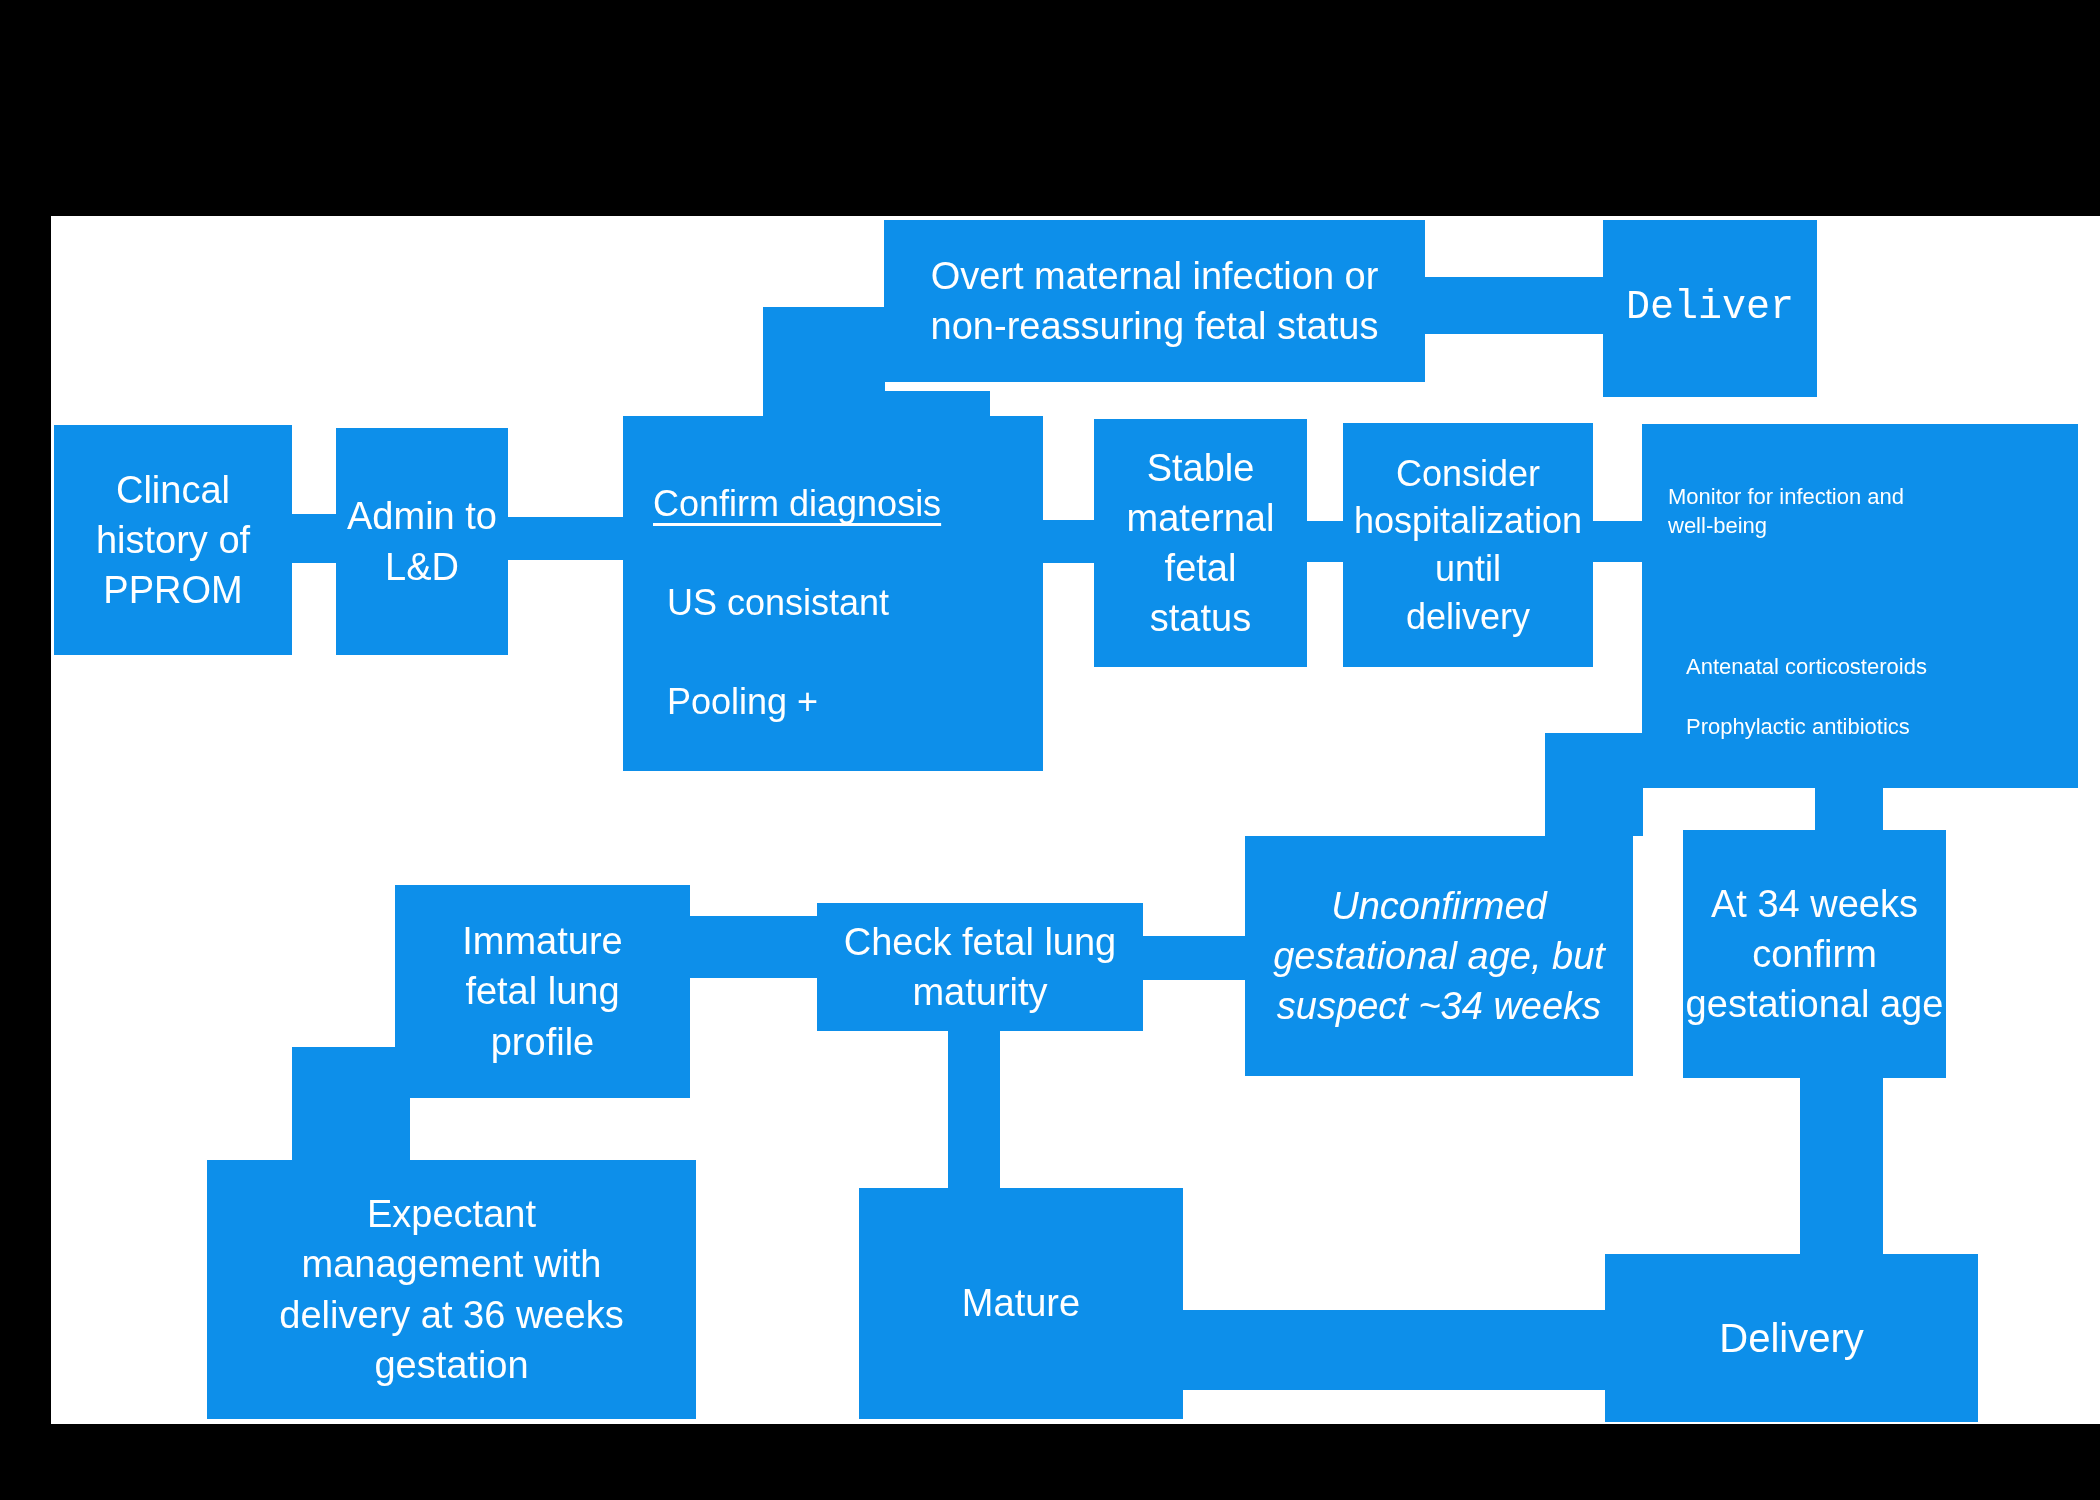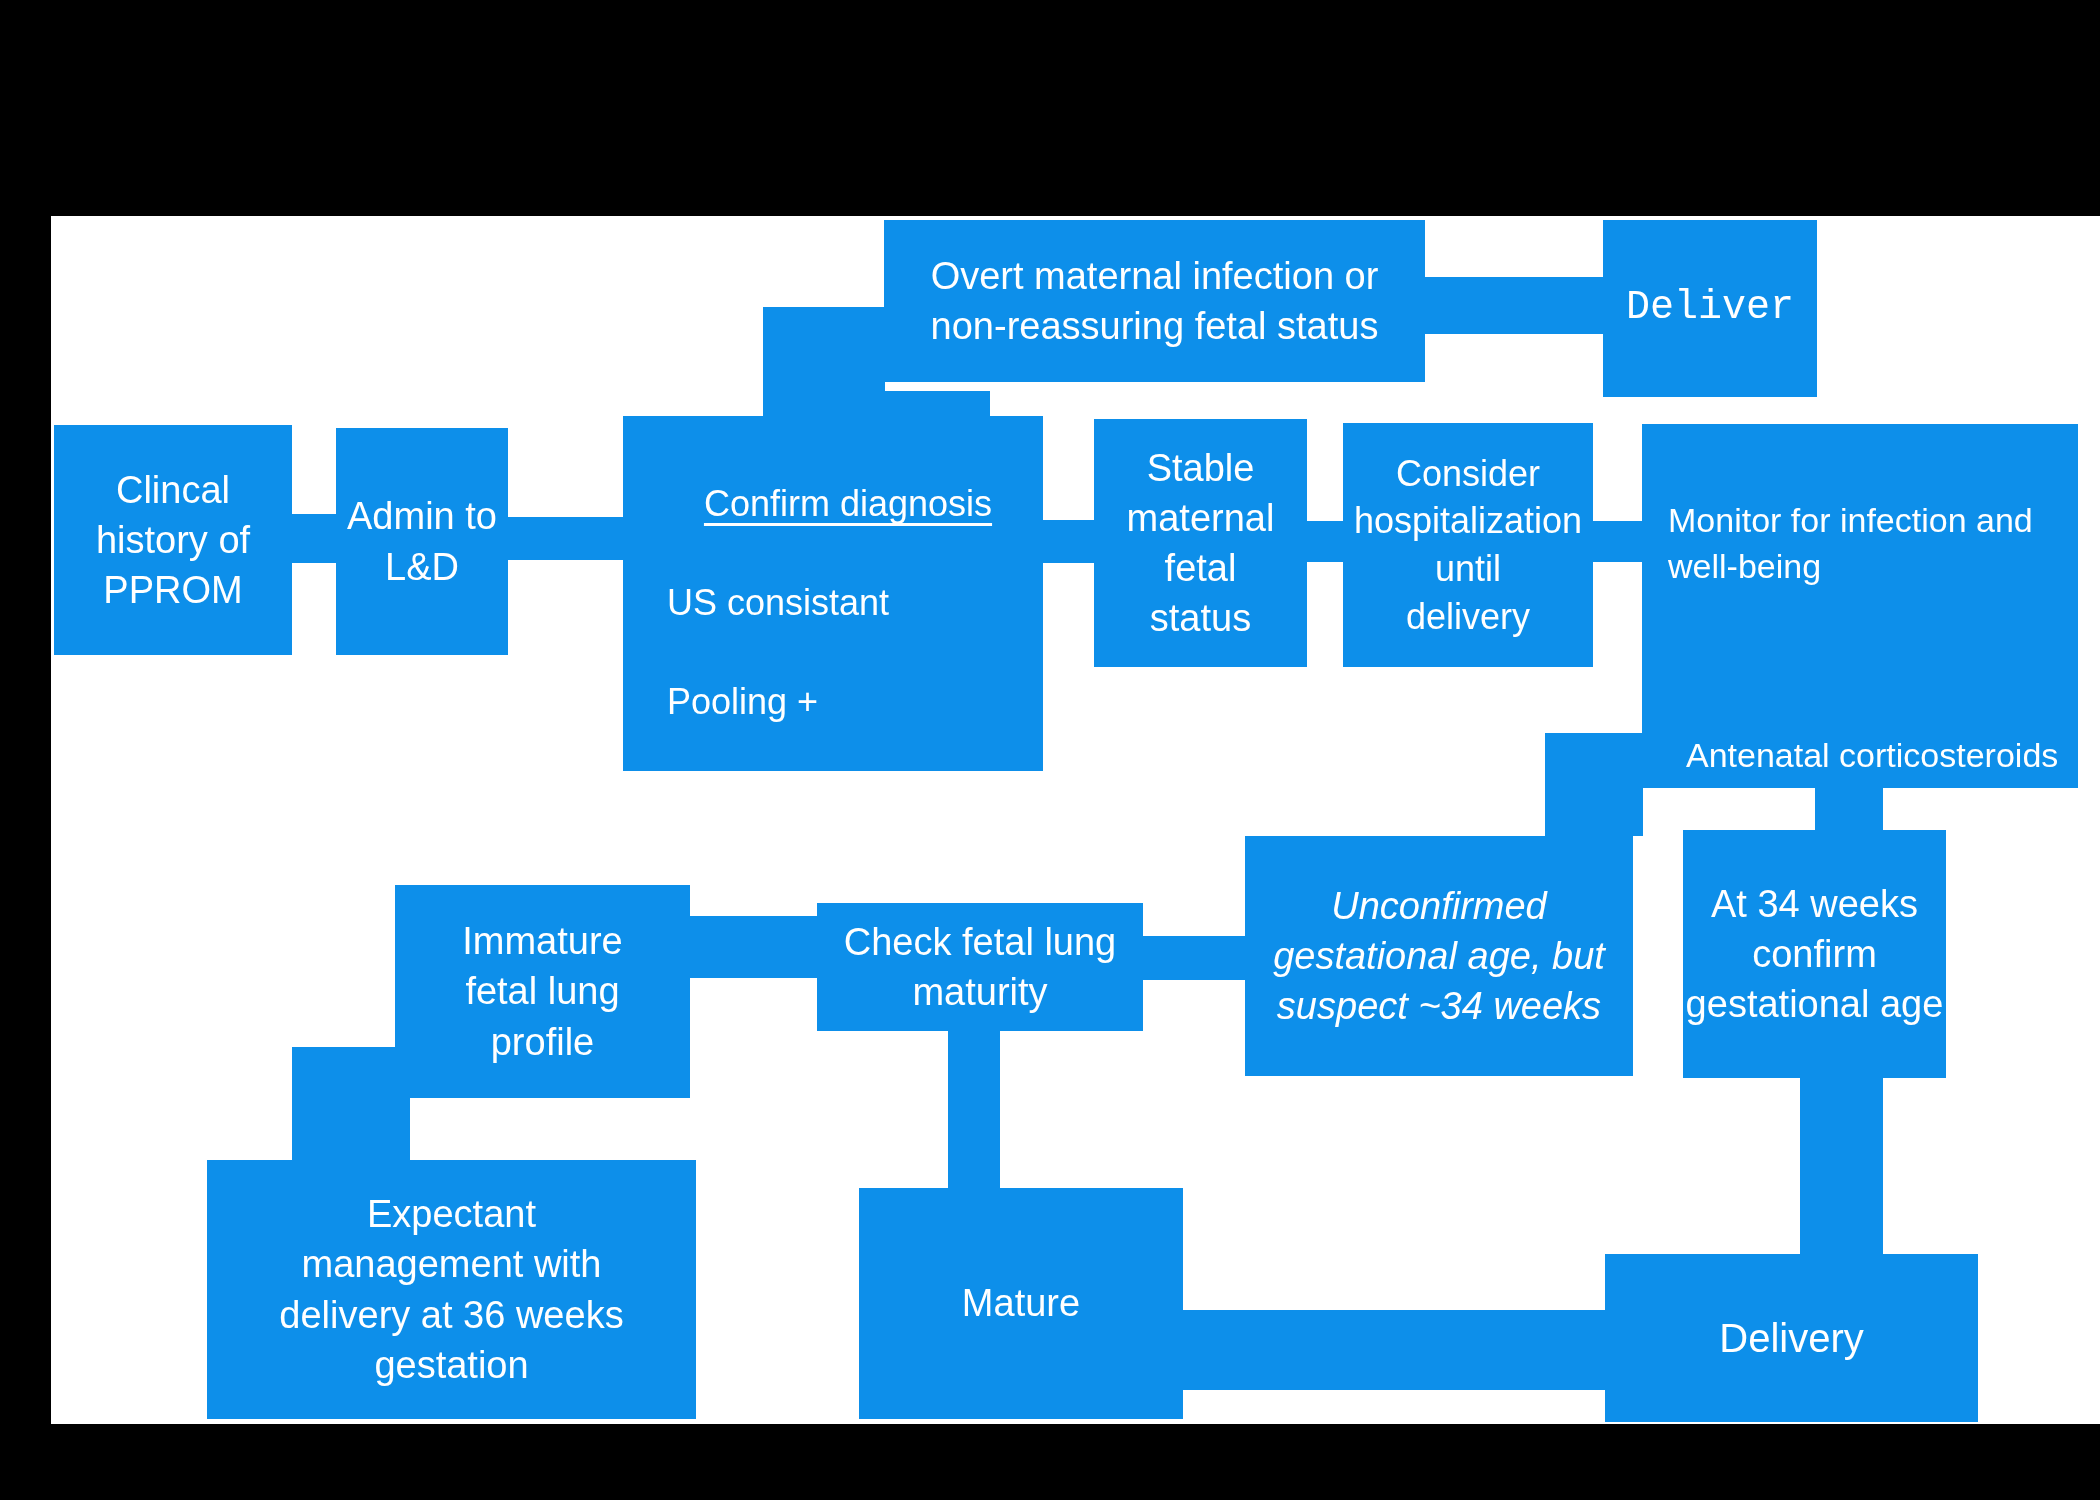--- a/index.html
+++ b/index.html
@@ -18,31 +18,31 @@
 
   
   .n-clinical  {left:54px;  top:425px;  width:238px; height:230px; font-size:38px;}
   .n-admit     {left:336px; top:428px;  width:172px; height:227px; font-size:38px;}
   .n-confirm   {left:623px; top:416px;  width:420px; height:355px; font-size:36px;
                 display:block;text-align:left;padding:14px 0 0 30px;box-sizing:border-box;line-height:1.37;}
   .n-overt     {left:884px; top:220px;  width:541px; height:162px; font-size:38px;}
   .n-deliver   {left:1603px;top:220px;  width:214px; height:177px; font-size:40px;font-family:Liberation Mono, monospace;}
   .n-stable    {left:1094px;top:419px;  width:213px; height:248px; font-size:38px;}
   .n-consider  {left:1343px;top:423px;  width:250px; height:244px; font-size:36px;}
-  .n-monitor   {left:1642px;top:424px;  width:436px; height:364px; font-size:34px;
+  .n-monitor   {left:1642px;top:424px;  width:436px; height:364px; font-size:22px;
                 display:block;text-align:left;padding:28px 0 0 26px;box-sizing:border-box;line-height:1.35;}
   .n-unconfirmed{left:1245px;top:836px; width:388px; height:240px; font-size:38px;font-style:italic;}
   .n-at34      {left:1683px;top:830px;  width:263px; height:248px; font-size:38px;}
   .n-check     {left:817px; top:903px;  width:326px; height:128px; font-size:38px;}
   .n-immature  {left:395px; top:885px;  width:295px; height:213px; font-size:38px;}
   .n-expectant {left:207px; top:1160px; width:489px; height:259px; font-size:38px;}
   .n-mature    {left:815px; top:1188px; width:324px; height:231px; font-size:38px;margin-left:44px;}
   .n-delivery  {left:1605px;top:1254px; width:373px; height:168px; font-size:40px;}
 
-  .confirm-title{text-decoration:underline;text-underline-offset:7px;text-align:center;}
+  .confirm-title{text-decoration:underline;text-underline-offset:7px;}
   .confirm-item{margin-left:14px;}
   .monitor-gap{height:52px;}
   .monitor-item{margin-left:18px;}
 
   
   .c1 {left:292px; top:514px; width:44px;  height:49px;}
   .c2 {left:508px; top:517px; width:115px; height:43px;}
   .c3 {left:1043px;top:520px; width:51px;  height:43px;}
   .c4 {left:1307px;top:521px; width:36px;  height:41px;}
   .c5 {left:1593px;top:521px; width:49px;  height:41px;}

